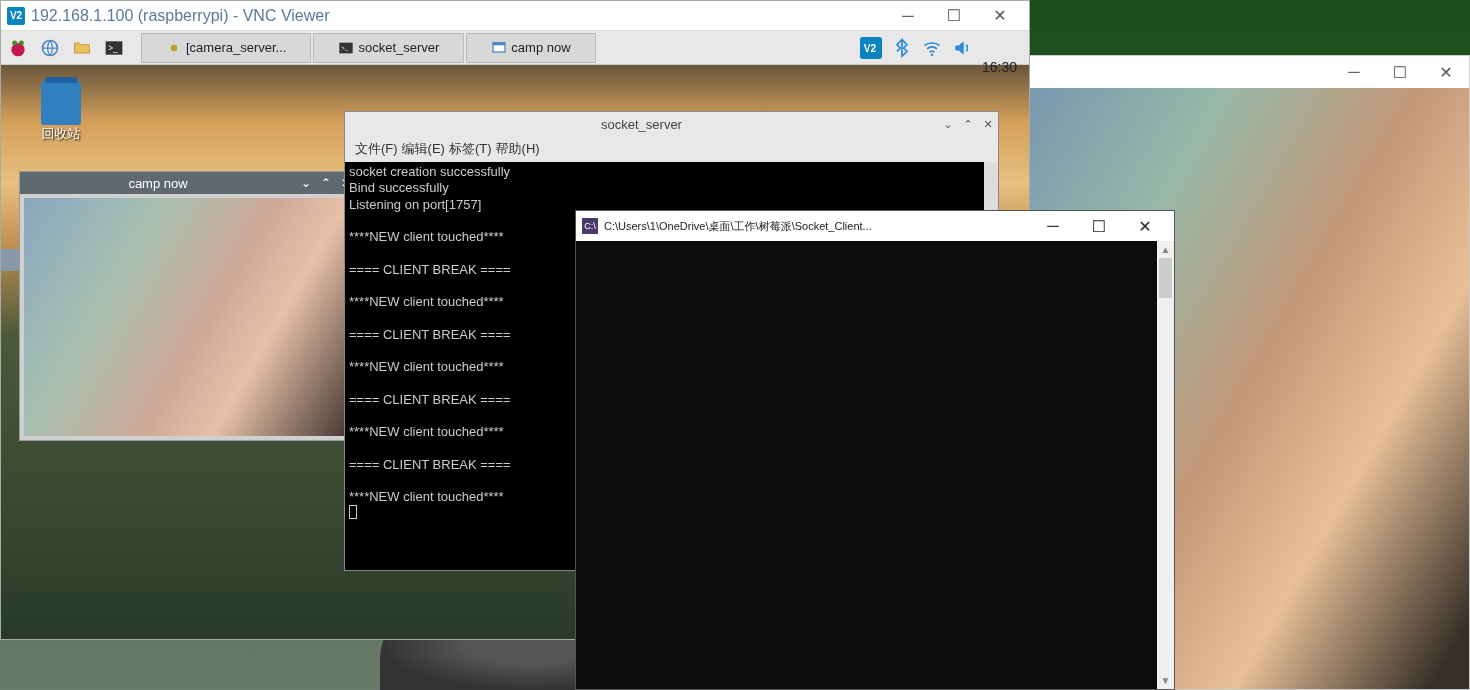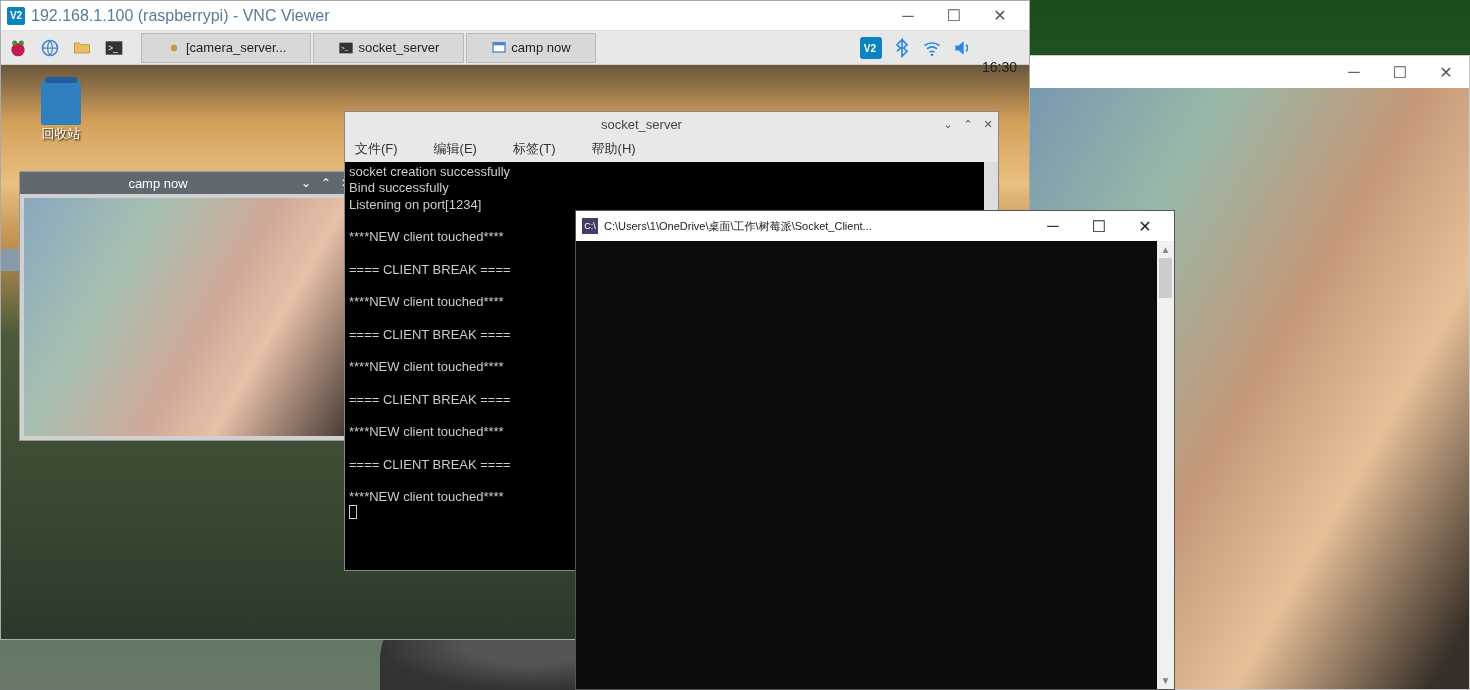--- a/index.html
+++ b/index.html
@@ -38,21 +38,21 @@
 .camp-title { height:22px; background:#606870; color:#fff; display:flex; align-items:center; font-size:13px; }
 .camp-title-text { flex:1; text-align:center; }
 .camp-title-btn { width:20px; height:20px; display:flex; align-items:center; justify-content:center; cursor:pointer; font-size:12px; }
 .camp-img { flex:1; margin:4px; background:linear-gradient(120deg,#88a8c0 0%,#a8c0b0 30%,#d0a898 55%,#e8c0a8 70%,#403530 100%); position:relative; }
 
 
 .term-win { position:absolute; top:80px; left:343px; width:655px; height:460px; background:#e8e8e8; border:1px solid #888; display:flex; flex-direction:column; }
 .term-title { height:24px; background:#e8e8e8; display:flex; align-items:center; font-size:13px; color:#444; }
 .term-title-text { flex:1; text-align:center; }
 .term-title-btn { width:20px; height:20px; display:flex; align-items:center; justify-content:center; cursor:pointer; font-size:11px; color:#555; }
-.term-menu { height:26px; background:#e8e8e8; display:flex; gap:36px; padding:0 10px; align-items:center; font-size:13px; color:#333; }
+.term-menu { height:26px; background:#e8e8e8; display:flex; gap:4px; padding:0 10px; align-items:center; font-size:13px; color:#333; }
 .term-menu span { cursor:pointer; }
 .term-body { flex:1; background:#000; color:#ccc; font-family:"Consolas",monospace; font-size:13px; padding:2px 4px; line-height:1.25; white-space:pre; overflow:hidden; position:relative; }
 .term-scroll { position:absolute; top:0; right:0; bottom:0; width:14px; background:#ddd; }
 .term-cursor { display:inline-block; width:8px; height:14px; border:1px solid #ccc; }
 
 
 .cmd-win { position:absolute; top:210px; left:575px; width:600px; height:480px; background:#fff; display:flex; flex-direction:column; border:1px solid #555; }
 .cmd-title { height:30px; background:#fff; display:flex; align-items:center; padding:0 6px; }
 .cmd-logo { width:16px; height:16px; background:#4a3a6a; margin-right:6px; font-size:9px; color:#fff; display:flex; align-items:center; justify-content:center; }
 .cmd-title-text { flex:1; font-size:11px; color:#222; overflow:hidden; white-space:nowrap; text-overflow:ellipsis; }
@@ -188,21 +188,21 @@
         <span class="term-title-btn">✕</span>
       </div>
       <div class="term-menu">
         <span>文件(F)</span>
         <span>编辑(E)</span>
         <span>标签(T)</span>
         <span>帮助(H)</span>
       </div>
       <div class="term-body"><span>socket creation successfully
 Bind successfully
-Listening on port[1234]
+Listening on port[1757]
 
 ****NEW client touched****
 
 ==== CLIENT BREAK ====
 
 ****NEW client touched****
 
 ==== CLIENT BREAK ====
 
 ****NEW client touched****

